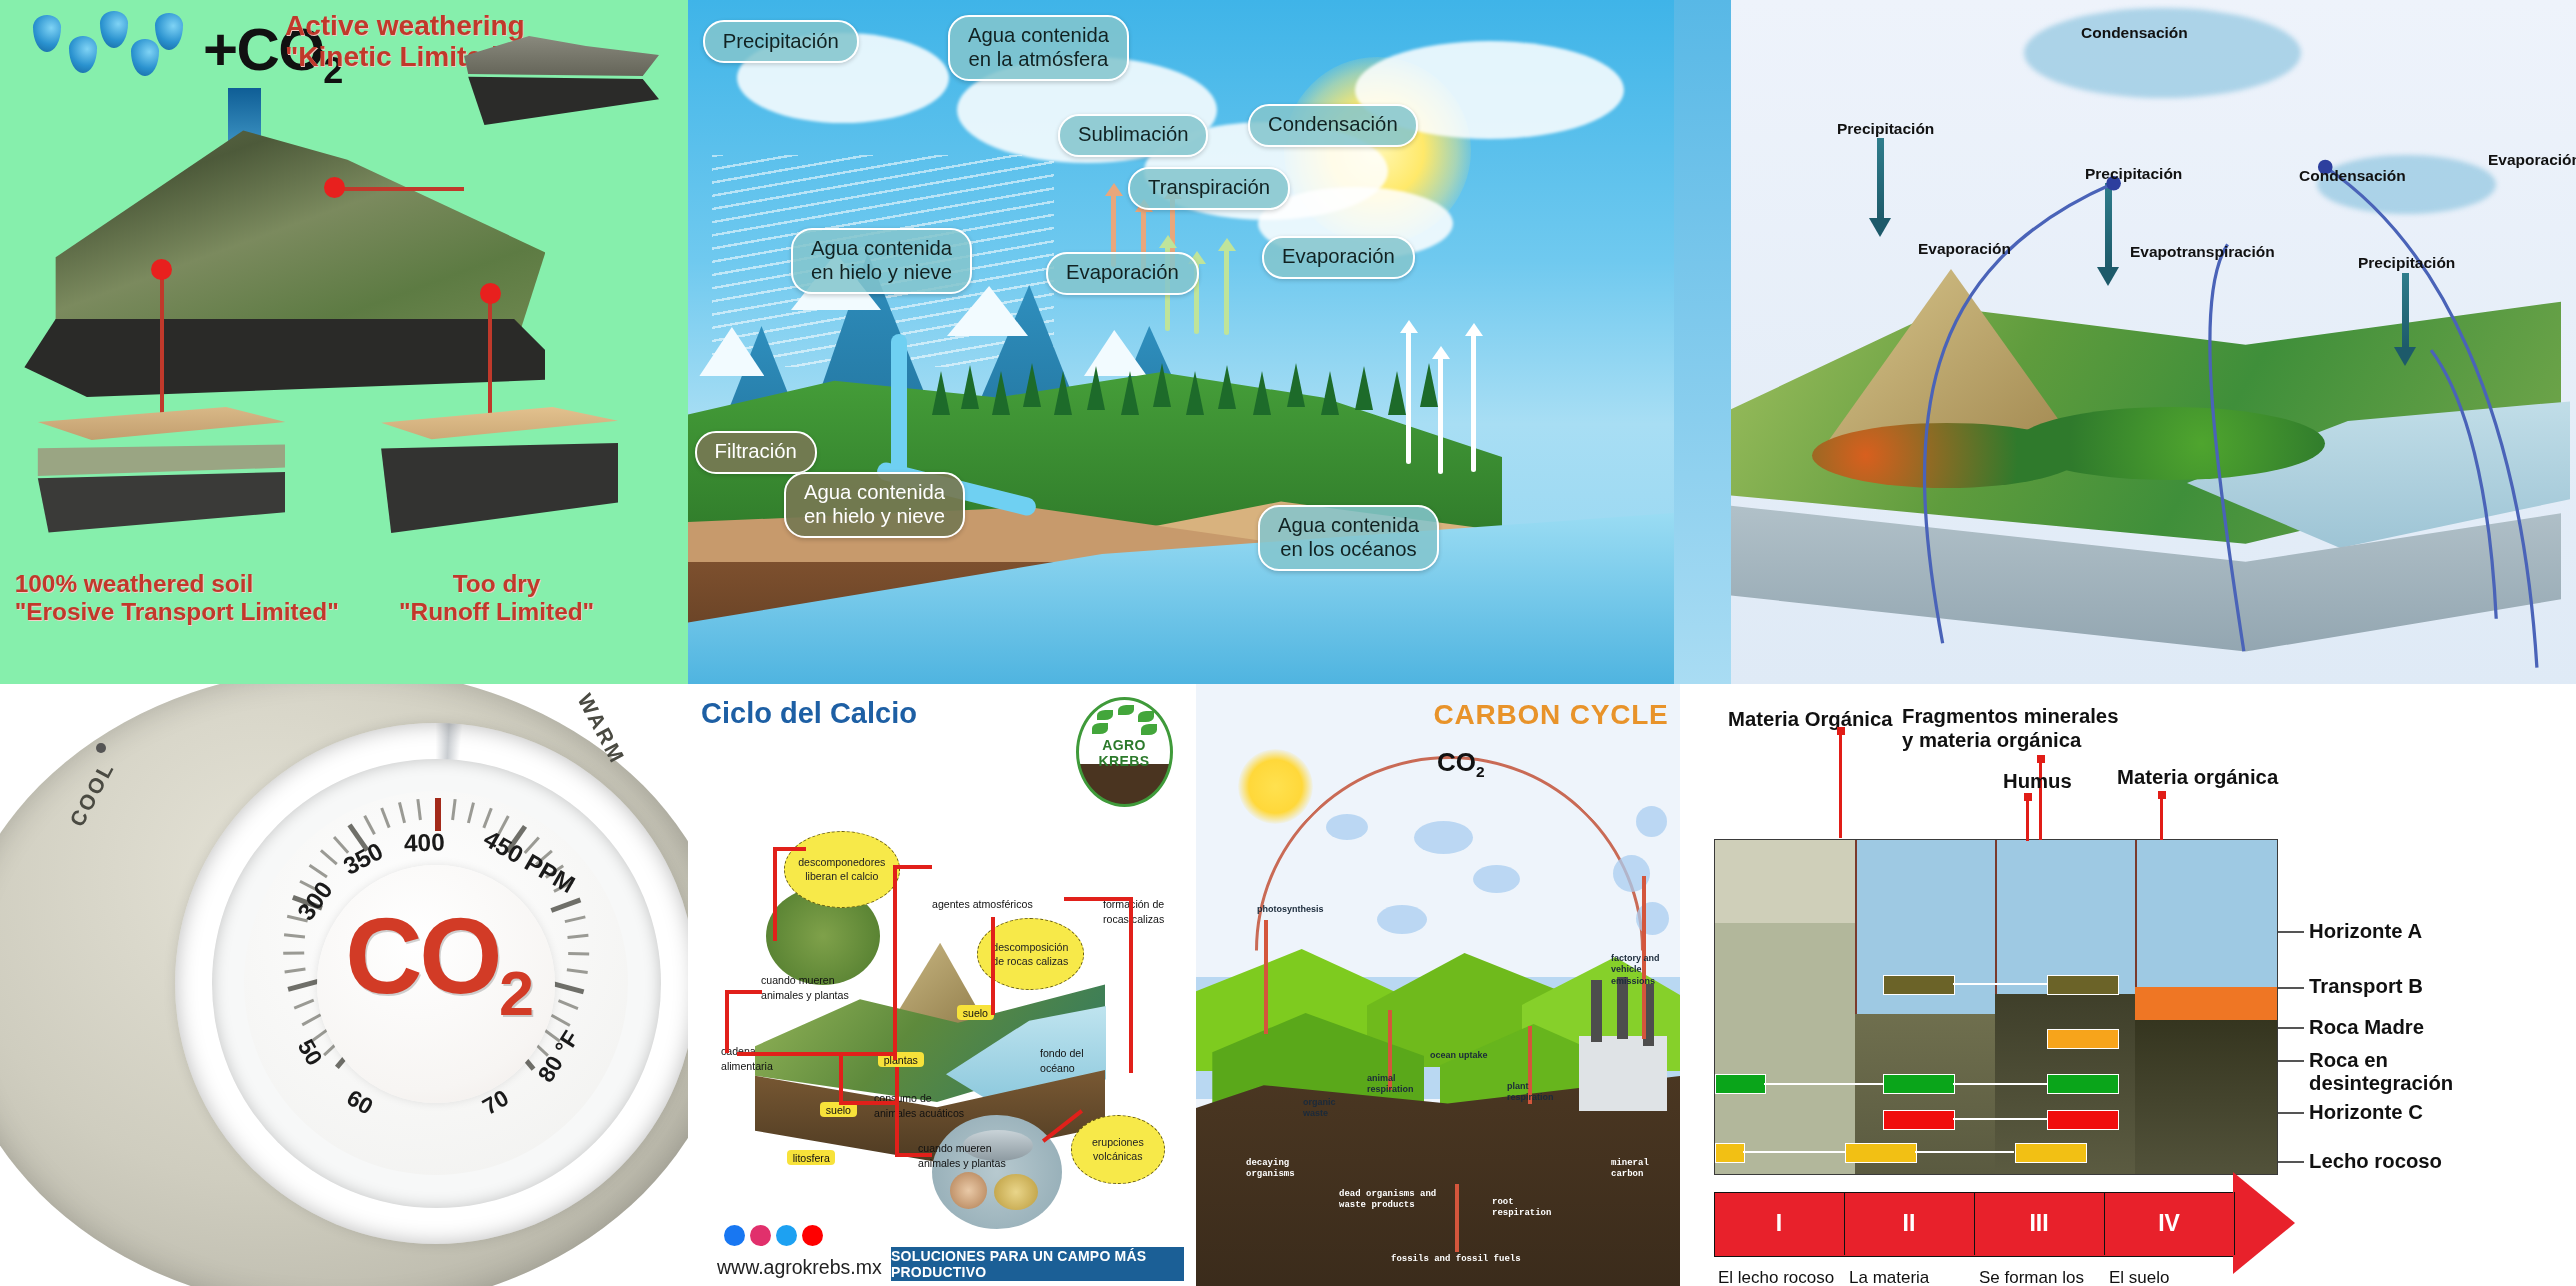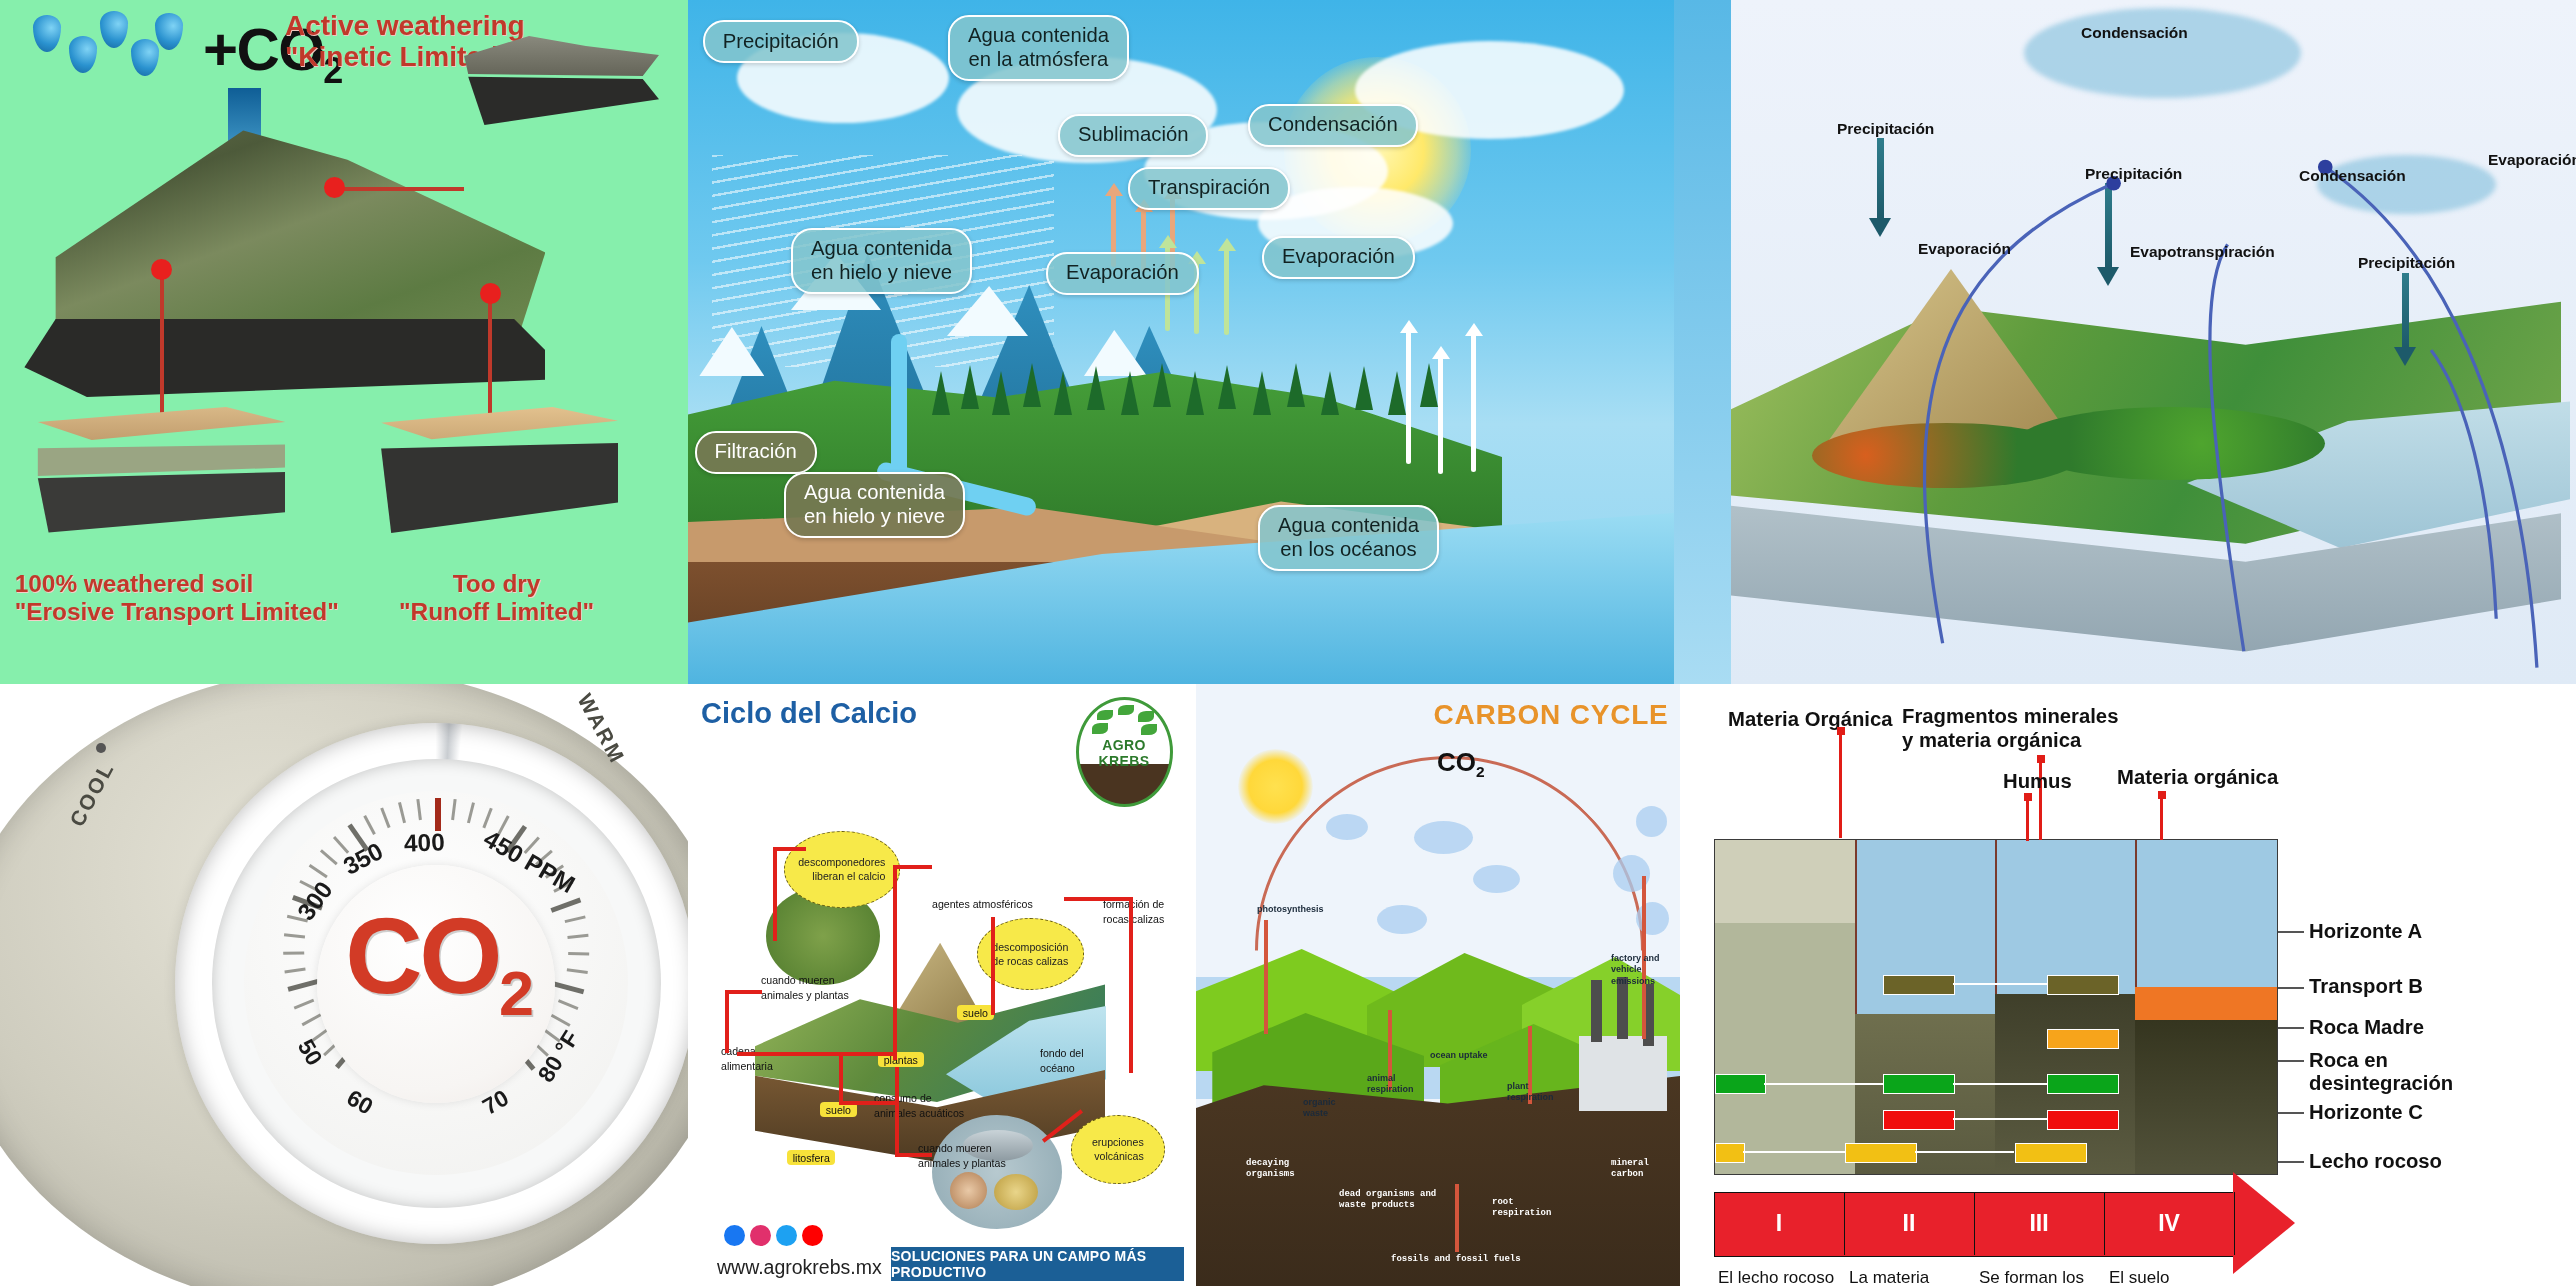--- a/index.html
+++ b/index.html
@@ -123,21 +123,21 @@
   #p4 .numin{position:absolute;font-size:23px;font-weight:700;color:#1a1a1a;}
 
   
   #p5{left:688px;top:684px;width:509px;height:603px;background:#fff;}
   #p5 .h{position:absolute;left:13px;top:13px;font-size:29px;font-weight:700;color:#1d5fa4;}
   #p5 .logo{position:absolute;right:24.4px;top:13px;width:91px;height:104px;border:3.3px solid #3f9a3a;border-radius:50%;
       background:linear-gradient(#ffffff 62%,#4a3420 62%);}
   #p5 .logo .lt{position:absolute;left:0;top:37px;width:91px;text-align:center;font-size:14px;font-weight:700;color:#2c7a2b;letter-spacing:0.4px;}
   #p5 .leaf{position:absolute;width:16.3px;height:10.6px;border-radius:50% 0 50% 0;background:#43a63b;}
   #p5 .bub{position:absolute;background:#f7e949;border:1.6px dashed #6a5f10;border-radius:50%;
-      text-align:right;color:#222;font-size:10.6px;line-height:1.35;display:flex;align-items:center;justify-content:center;padding:3.3px;}
+      text-align:center;color:#222;font-size:10.6px;line-height:1.35;display:flex;align-items:center;justify-content:center;padding:3.3px;}
   #p5 .tag{position:absolute;background:#f7e23a;border-radius:4.1px;font-size:10.6px;color:#111;padding:1.6px 5.7px;}
   #p5 .tx{position:absolute;font-size:10.6px;color:#111;line-height:1.4;}
   #p5 .ar{position:absolute;background:#e1201a;}
   #p5 .scene{position:absolute;left:67px;top:244px;width:350px;height:244px;}
   #p5 .scene .topf{position:absolute;left:0;top:33px;width:350px;height:147px;
       background:linear-gradient(130deg,#9ab95c,#5e8a3c 45%,#3f7f56 80%);
       clip-path:polygon(0 58%,30% 26%,58% 42%,100% 16%,100% 62%,52% 96%,0 78%);}
   #p5 .scene .sidef{position:absolute;left:0;top:138px;width:350px;height:98px;background:linear-gradient(#7b5a34,#4d3a22);
       clip-path:polygon(0 10%,52% 42%,100% 4%,100% 62%,52% 98%,0 66%);}
   #p5 .scene .seaf{position:absolute;left:191px;top:78px;width:160px;height:122px;background:linear-gradient(#bfe4ef,#7fc1d8);

